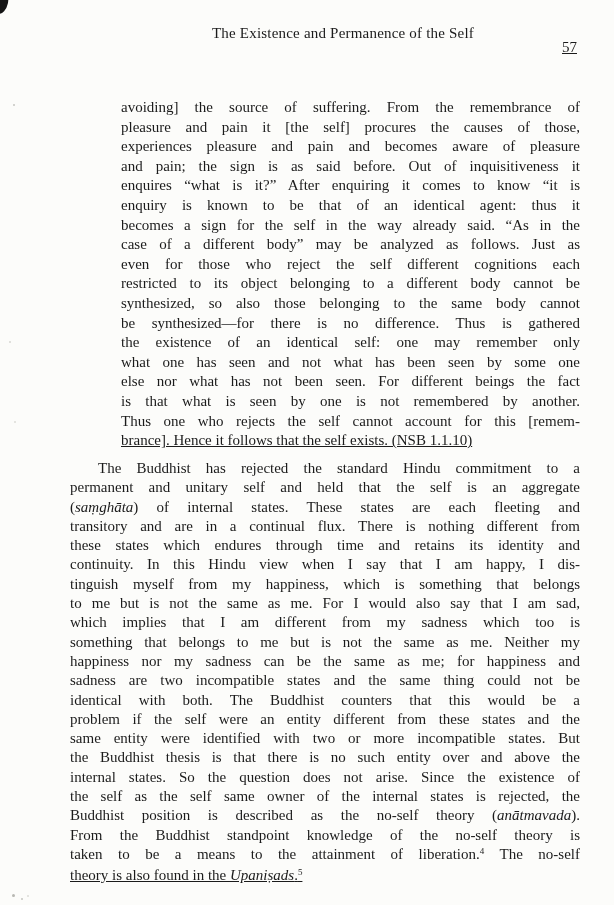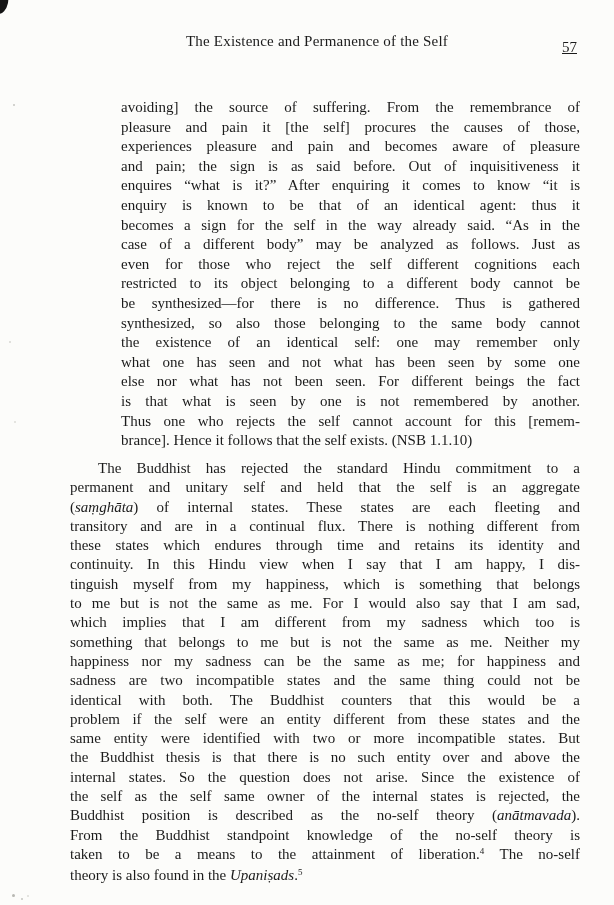--- a/index.html
+++ b/index.html
@@ -8,25 +8,24 @@
     width: 614px;
     height: 905px;
     background: #fcfcfa;
     overflow: hidden;
     font-family: "Liberation Serif", "DejaVu Serif", serif;
     color: #1b1b1b;
   }
   .running-header {
     position: absolute;
     top: 25px;
-    left: 56px;
+    left: 82px;
     width: 510px;
     font-size: 15px;
     line-height: 16px;
-    margin-top: 8px;
   }
   .header-title {
     display: block;
     text-align: center;
     padding-left: 12px;
     letter-spacing: 0.2px;
   }
   .page-num {
     position: absolute;
     top: 39px;
@@ -49,21 +48,21 @@
     top: 459px;
     left: 70px;
     width: 510px;
     font-size: 15px;
     line-height: 19.3px;
   }
   .line {
     text-align: justify;
     text-align-last: justify;
   }
-  .line.last { text-align-last: left; }
+  .line.last { text-align-last: left; text-decoration: underline; }
   .para .line.first { text-indent: 28px; }
   .it { font-style: italic; margin-top: 12px; }
   .sup {
     font-size: 9px;
     position: relative;
     top: -5px;
   }
   .corner-mark {
     position: absolute;
     left: -6px;
@@ -111,22 +110,22 @@
       <div class="line first"><span class="rn">avoiding] the source of suffering. From the remembrance of</span></div>
       <div class="line"><span class="rn">pleasure and pain it [the self] procures the causes of those,</span></div>
       <div class="line"><span class="rn">experiences pleasure and pain and becomes aware of pleasure</span></div>
       <div class="line"><span class="rn">and pain; the sign is as said before. Out of inquisitiveness it</span></div>
       <div class="line"><span class="rn">enquires “what is it?” After enquiring it comes to know “it is</span></div>
       <div class="line"><span class="rn">enquiry is known to be that of an identical agent: thus it</span></div>
       <div class="line"><span class="rn">becomes a sign for the self in the way already said. “As in the</span></div>
       <div class="line"><span class="rn">case of a different body” may be analyzed as follows. Just as</span></div>
       <div class="line"><span class="rn">even for those who reject the self different cognitions each</span></div>
       <div class="line"><span class="rn">restricted to its object belonging to a different body cannot be</span></div>
+      <div class="line"><span class="rn">synthesized, so also those belonging to the same body cannot</span></div>
       <div class="line"><span class="rn">be synthesized—for there is no difference. Thus is gathered</span></div>
-      <div class="line"><span class="rn">synthesized, so also those belonging to the same body cannot</span></div>
       <div class="line"><span class="rn">the existence of an identical self: one may remember only</span></div>
       <div class="line"><span class="rn">what one has seen and not what has been seen by some one</span></div>
       <div class="line"><span class="rn">else nor what has not been seen. For different beings the fact</span></div>
       <div class="line"><span class="rn">is that what is seen by one is not remembered by another.</span></div>
       <div class="line"><span class="rn">Thus one who rejects the self cannot account for this [remem-</span></div>
       <div class="line last"><span class="rn">brance]. Hence it follows that the self exists. (NSB 1.1.10)</span></div>
     </div>
 
   <div class="para">
       <div class="line first"><span class="rn">The Buddhist has rejected the standard Hindu commitment to a</span></div>

